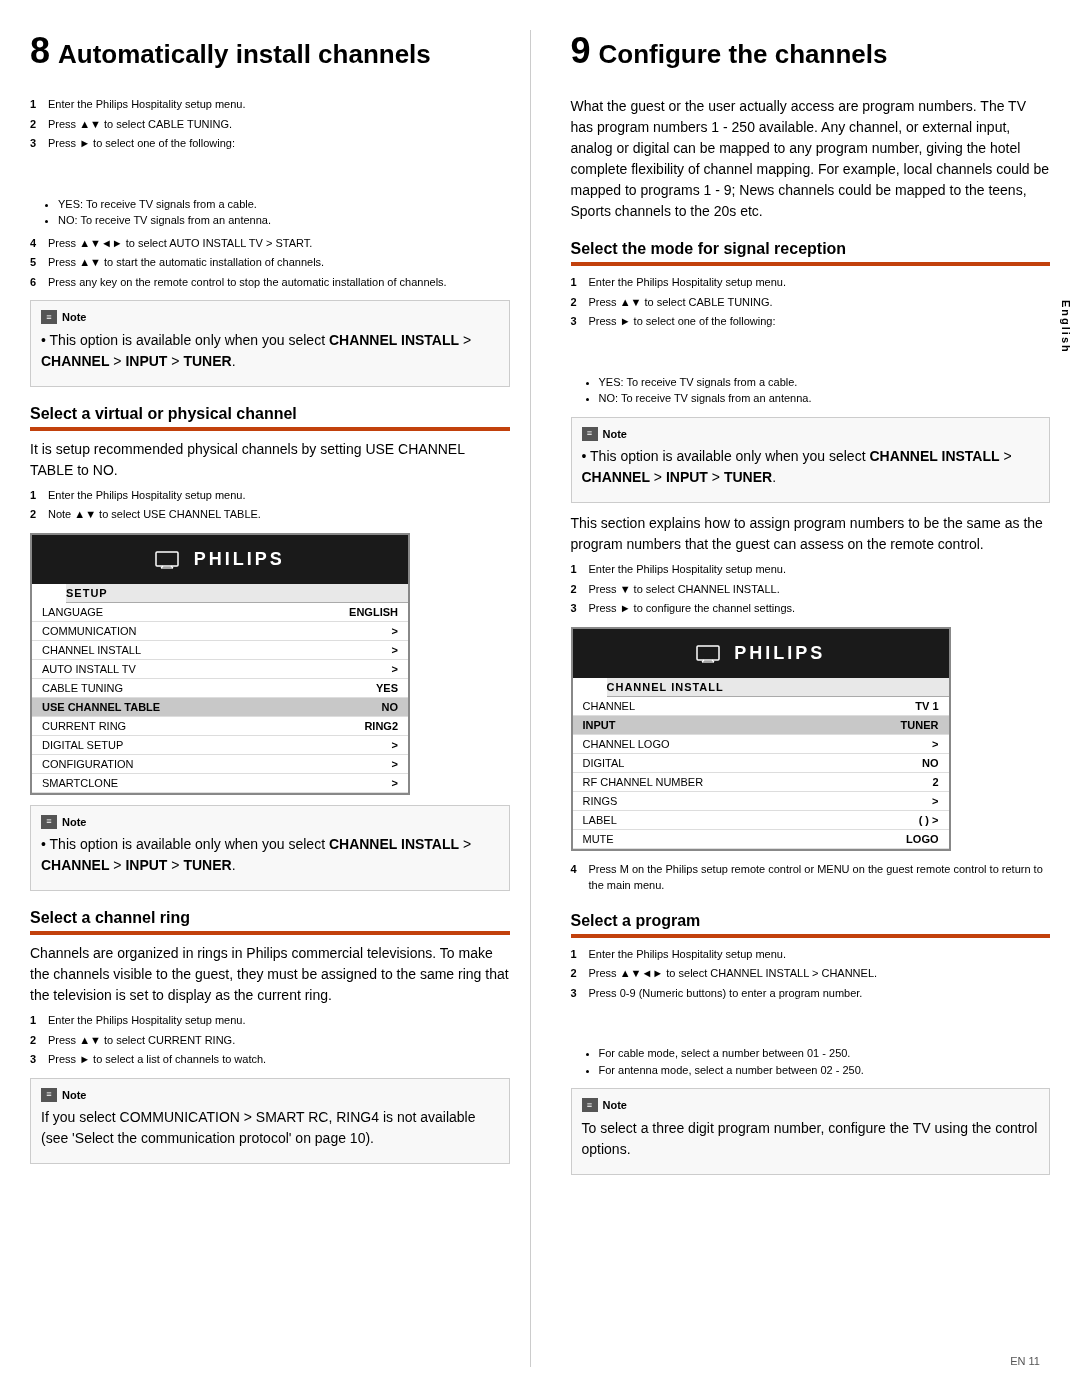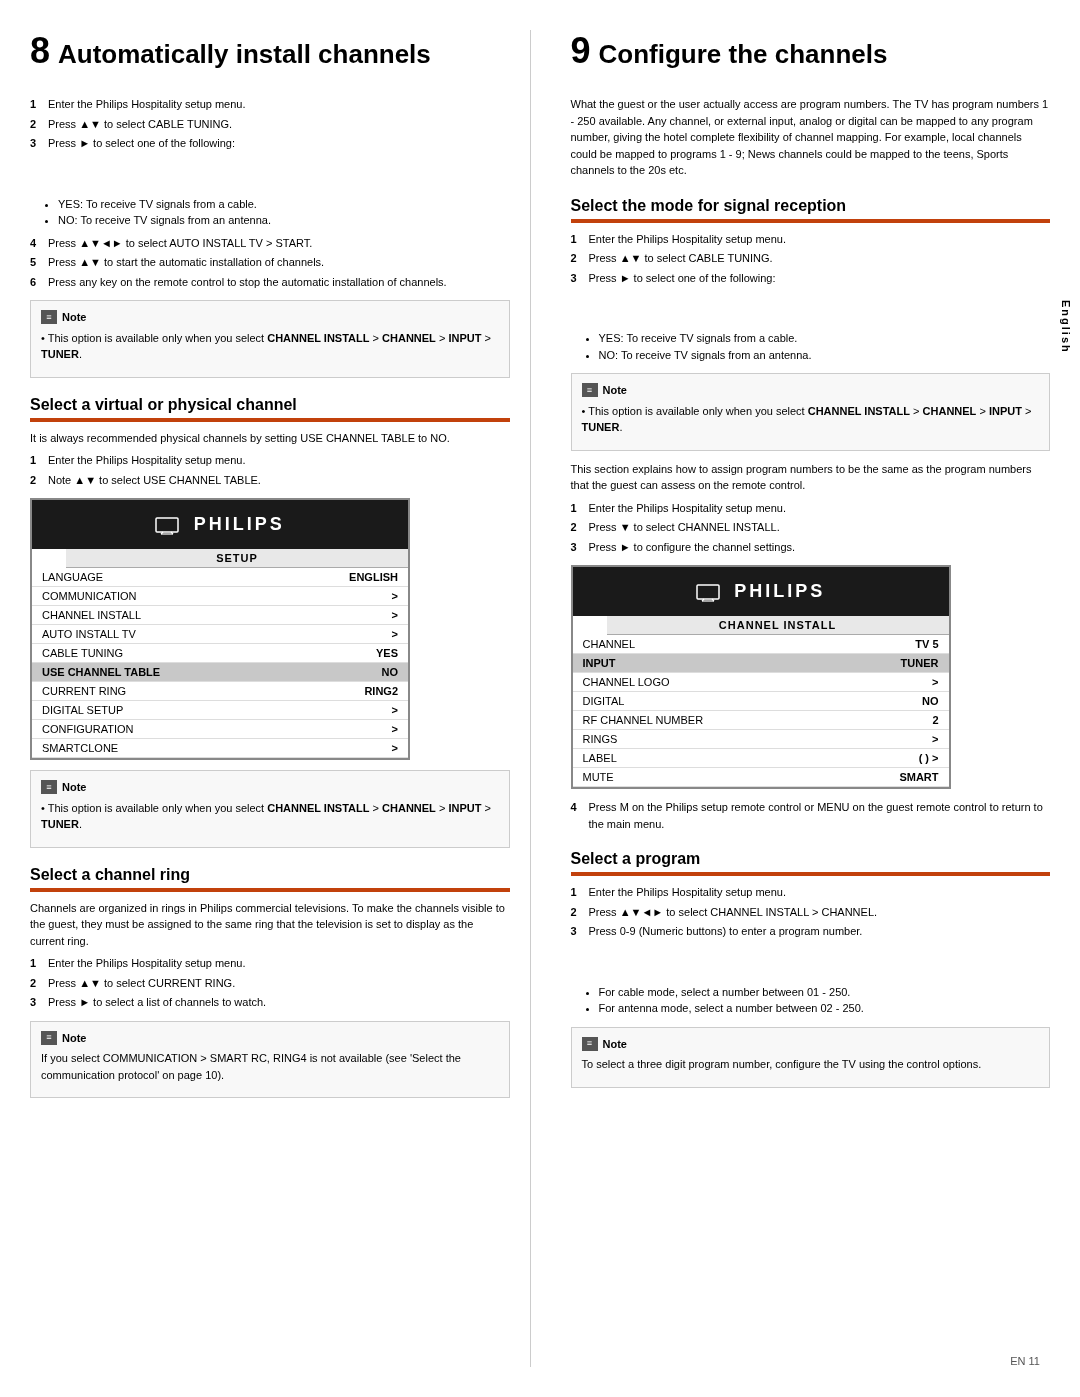--- a/index.html
+++ b/index.html
@@ -41,21 +41,21 @@
     }
     .subsection-title {
       font-size: 16px;
       font-weight: bold;
       border-bottom: 4px solid #c2410c;
       padding-bottom: 4px;
       margin-bottom: 8px;
       margin-top: 18px;
     }
     p {
-      font-size: 11px;
+      font-size: 14px;
       line-height: 1.5;
       margin-bottom: 6px;
     }
     ol {
       padding-left: 0;
       list-style: none;
       margin-bottom: 8px;
     }
     ol li {
       font-size: 11px;
@@ -131,21 +131,21 @@
       letter-spacing: 3px;
     }
     .tv-icon {
       width: 24px;
       height: 18px;
       display: inline-block;
       vertical-align: middle;
       margin-right: 8px;
     }
     .menu-subheader {
-      text-align: center;
+      text-align: left;
       font-size: 11px;
       font-weight: bold;
       border-bottom: 1px solid #aaa;
       padding: 3px 0;
       background: #e8e8e8;
       letter-spacing: 1px;
       margin-left: 34px;
     }
     .menu-row {
       display: flex;
@@ -216,21 +216,21 @@
 
     <div class="note-box">
       <div class="note-label">
         <span class="note-icon">≡</span>
         <span>Note</span>
       </div>
       <p>• This option is available only when you select <b>CHANNEL INSTALL</b> &gt; <b>CHANNEL</b> &gt; <b>INPUT</b> &gt; <b>TUNER</b>.</p>
     </div>
 
     <div class="subsection-title">Select a virtual or physical channel</div>
-    <p>It is always recommended physical channels by setting USE CHANNEL TABLE to NO.</p>
+    <p>It is setup recommended physical channels by setting USE CHANNEL TABLE to NO.</p>
 
     <ol>
       <li><span class="num">1</span><span>Enter the Philips Hospitality setup menu.</span></li>
       <li><span class="num">2</span><span>Note ▲▼ to select USE CHANNEL TABLE.</span></li>
     </ol>
 
     <div class="philips-menu">
       <div class="philips-header">
         <svg class="tv-icon" viewBox="0 0 24 18">
           <rect x="1" y="1" width="22" height="14" rx="1" fill="none" stroke="#fff" stroke-width="1.5"></rect>
@@ -356,21 +356,21 @@
           <line x1="8" y1="15" x2="6" y2="17" stroke="#fff" stroke-width="1.2"></line>
           <line x1="16" y1="15" x2="18" y2="17" stroke="#fff" stroke-width="1.2"></line>
           <line x1="6" y1="17" x2="18" y2="17" stroke="#fff" stroke-width="1.2"></line>
         </svg>
         <span class="philips-header-logo">PHILIPS</span>
       </div>
       <div class="menu-subheader">CHANNEL INSTALL</div>
       <div id="menu-rows-right">
           <div class="menu-row">
             <span class="label">CHANNEL</span>
-            <span class="value">TV 5</span>
+            <span class="value">TV 1</span>
           </div>
           <div class="menu-row highlighted">
             <span class="label">INPUT</span>
             <span class="value">TUNER</span>
           </div>
           <div class="menu-row">
             <span class="label">CHANNEL LOGO</span>
             <span class="value">&gt;</span>
           </div>
           <div class="menu-row">
@@ -384,21 +384,21 @@
           <div class="menu-row">
             <span class="label">RINGS</span>
             <span class="value">&gt;</span>
           </div>
           <div class="menu-row">
             <span class="label">LABEL</span>
             <span class="value">( ) &gt;</span>
           </div>
           <div class="menu-row">
             <span class="label">MUTE</span>
-            <span class="value">SMART</span>
+            <span class="value">LOGO</span>
           </div>
         </div>
     </div>
 
     <ol style="margin-top:8px;">
       <li><span class="num">4</span><span>Press M on the Philips setup remote control or MENU on the guest remote control to return to the main menu.</span></li>
     </ol>
 
     <div class="subsection-title">Select a program</div>
 

